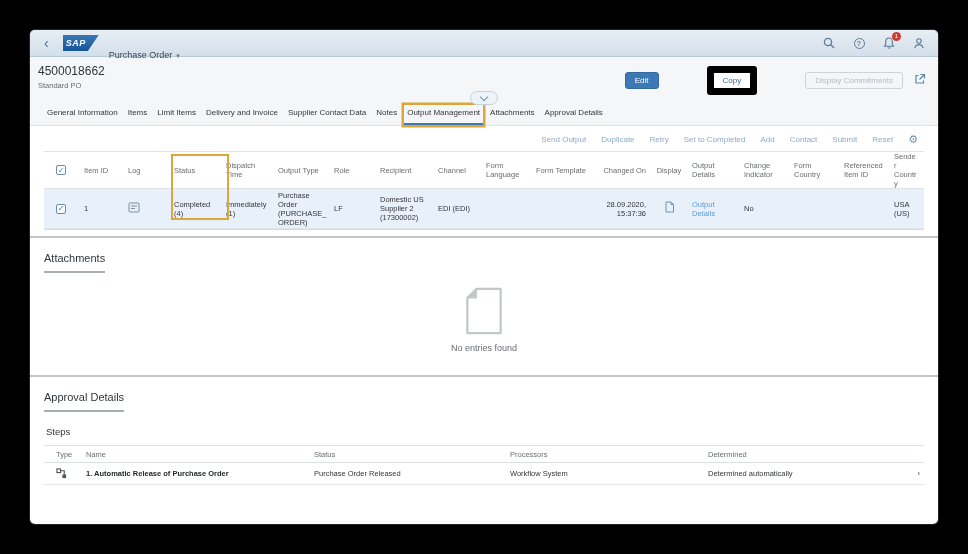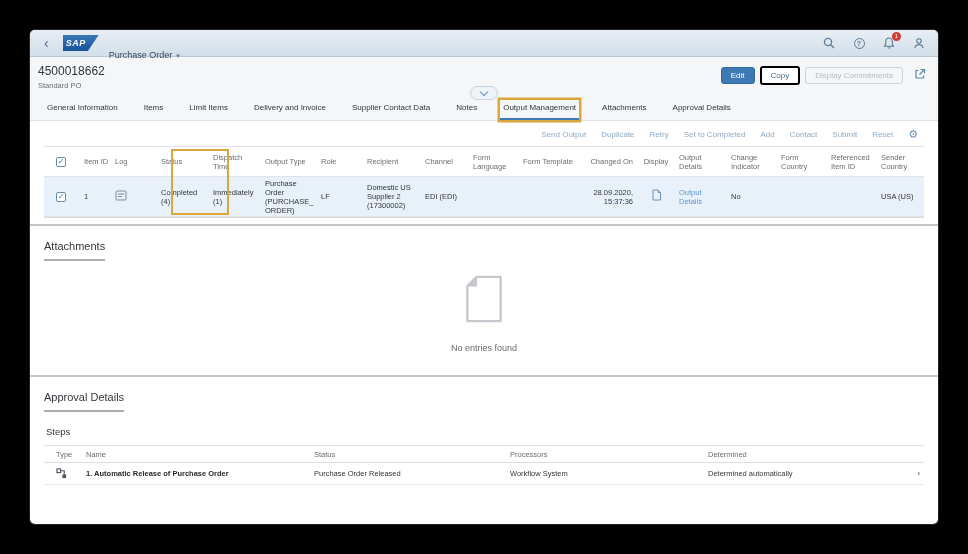--- a/index.html
+++ b/index.html
@@ -22,68 +22,68 @@
   .badge { position:absolute; top:-4px; right:-5px; min-width:9px; height:9px; border-radius:5px; background:#cc3a38;
            color:#fff; font-size:6px; line-height:9px; text-align:center; padding:0 1px; }
   .help-circle { width:11px; height:11px; border:1.3px solid #5d7b97; border-radius:50%; color:#5d7b97; font-size:7px; font-weight:bold;
                  display:flex; align-items:center; justify-content:center; }
 
   
   .po-header { background:#f5f6f7; padding:7px 12px 4px 8px; display:flex; justify-content:space-between; align-items:flex-start; }
   .po-title { font-size:12px; color:#32363a; }
   .po-subtitle { font-size:7.5px; color:#6a6d70; margin-top:3px; }
   .header-actions { display:flex; align-items:center; gap:5px; margin-top:2px; }
-  .btn { font-size:8px; border-radius:3px; padding:3px 9px; cursor:pointer; font-family:inherit; }
+  .btn { font-size:8px; border-radius:3px; padding:3px 9px; cursor:pointer; font-family:inherit;margin-left:43px; }
   .btn-primary { background:#3d7ab5; border:1px solid #35699c; color:#fff; }
-  .btn-default { background:#fff; border:2px solid #000000; color:#40678c; }
+  .btn-default { background:#fff; border:7px solid #000000; color:#40678c; }
   .btn-disabled { background:#f5f6f7; border:1px solid #ccd4da; color:#b3bcc4; cursor:default; }
   .share-btn { background:none; border:none; margin-left:6px; cursor:pointer; }
 
   
-  .tabbar { position:relative; background:#f5f6f7; border-bottom:1px solid #dfe3e6; padding:6px 14px 0 14px; display:flex; gap:20px; height:27px; }
+  .tabbar { position:relative; background:#f5f6f7; border-bottom:1px solid #dfe3e6; padding:6px 14px 0 14px; display:flex; gap:4px; height:27px; }
   .tab { font-size:8px; color:#32363a; padding:3px 3px 6px 3px; cursor:pointer; white-space:nowrap; }
   .tab.selected { border-bottom:2.5px solid #3d7ab5; padding-bottom:9px; }
   .tab.annotated { box-shadow:0 0 0 2.5px #dba63c; }
   .collapse-pill { position:absolute; left:50%; top:-8px; transform:translateX(-50%); width:28px; height:14px;
                    background:#eef3f8; border:1px solid #c3d2e0; border-radius:8px; display:flex; align-items:center; justify-content:center; cursor:pointer; }
   .chev-down { width:6px; height:6px; border-right:1.5px solid #6b93b8; border-bottom:1.5px solid #6b93b8; transform:rotate(45deg); margin-top:-3px; }
 
   
   .om-toolbar { display:flex; justify-content:flex-end; align-items:center; gap:15px; padding:8px 20px 6px 2px; background:#fff; }
   .om-action { font-size:8px; color:#8fa9c6; background:none; border:none; cursor:pointer; font-family:inherit; }
   .gear { font-size:11px; color:#6b93b8; font-family:"DejaVu Sans", sans-serif; background:none; border:none; cursor:pointer; line-height:1; }
 
   .om-table { position:relative; margin:0 14px; border-top:1px solid #e0e3e6; border-bottom:1px solid #d5d8db; }
   .t-head, .t-row { display:flex; align-items:center; padding-left:12px; }
   .t-head { min-height:30px; border-bottom:1px solid #e0e3e6; }
   .t-head .cell { font-size:7.5px; color:#6a6d70; }
   .t-row { min-height:40px; background:#e8f1f9; border-bottom:1px solid #dfe5ea; }
   .t-row .cell { font-size:7.5px; color:#32363a; }
   .cell { padding-right:6px; overflow-wrap:anywhere; }
-  .c0{width:28px}.c1{width:31px}.c2{width:46px}.c3{width:52px}.c4{width:52px}.c5{width:56px}.c6{width:46px}.c7{width:58px}
+  .c0{width:28px}.c1{width:44px}.c2{width:46px}.c3{width:52px}.c4{width:52px}.c5{width:56px}.c6{width:46px}.c7{width:58px}
   .c8{width:48px}.c9{width:50px}.c10{width:60px}.c11{width:56px;text-align:right}.c12{width:40px;text-align:center}
   .c13{width:52px}.c14{width:50px}.c15{width:50px}.c16{width:50px}.c17{flex:1}
   .checkbox { width:10px; height:10px; border:1px solid #6a8caa; border-radius:2px; background:#fff; display:flex; align-items:center; justify-content:center;
               font-size:8px; color:#3a7ab5; cursor:pointer; font-family:"DejaVu Sans", sans-serif; }
   .link { color:#5c9ad8; cursor:pointer; }
   .status-annotation { position:absolute; left:127px; top:2px; width:58px; height:66px; border:2.5px solid #dba63c; pointer-events:none; }
   .icon-btn { background:none; border:none; cursor:pointer; padding:0; }
 
   
   .section-sep { border-top:2px solid #c2c6ca; margin-top:6px; }
   .section { padding:10px 14px 0 14px; }
   .section-title { display:inline-block; font-size:11px; color:#32363a; padding-bottom:7px; border-bottom:2px solid #a9aeb3; }
 
   
   .att-subbar { display:flex; justify-content:space-between; align-items:center; margin-top:12px; padding:4px 6px 6px 4px; border-bottom:1px solid #e6e9ec; }
   .att-count { font-size:8px; color:#6a6d70; }
   .att-actions { display:flex; gap:14px; }
   .att-action { font-size:8px; color:#b6bcc2; background:none; border:none; cursor:pointer; font-family:inherit; }
   .empty-state { display:flex; flex-direction:column; align-items:center; padding:14px 0 16px 0; }
-  .empty-text { font-size:9px; color:#6a6d70; margin-top:20px; }
+  .empty-text { font-size:9px; color:#6a6d70; margin-top:8px; }
 
   
   .steps-label { font-size:9.5px; color:#32363a; margin:14px 0 8px 2px; }
   .steps-table { border-top:1px solid #e0e3e6; }
   .s-head, .s-row { display:flex; align-items:center; padding:0 4px; }
   .s-head { min-height:17px; border-bottom:1px solid #dcdfe2; }
   .s-head .scell { font-size:7.5px; color:#6a6d70; }
   .s-row { min-height:22px; border-bottom:1px solid #e6e9ec; cursor:pointer; }
   .s-row .scell { font-size:7.5px; color:#32363a; }
   .s-type{width:38px; display:flex; justify-content:flex-start; padding-left:8px;}

